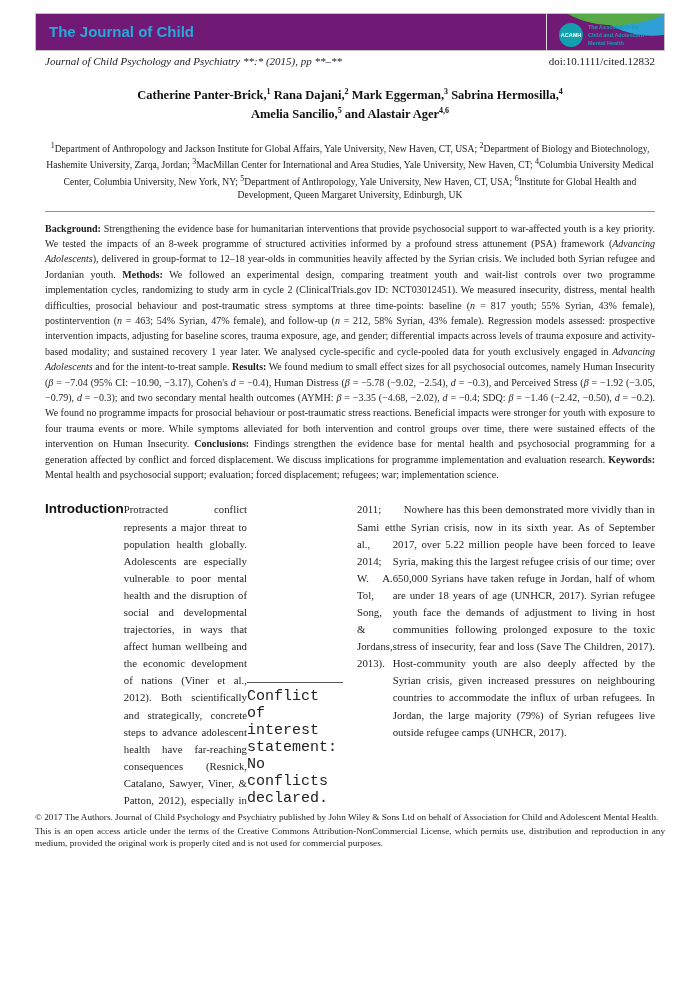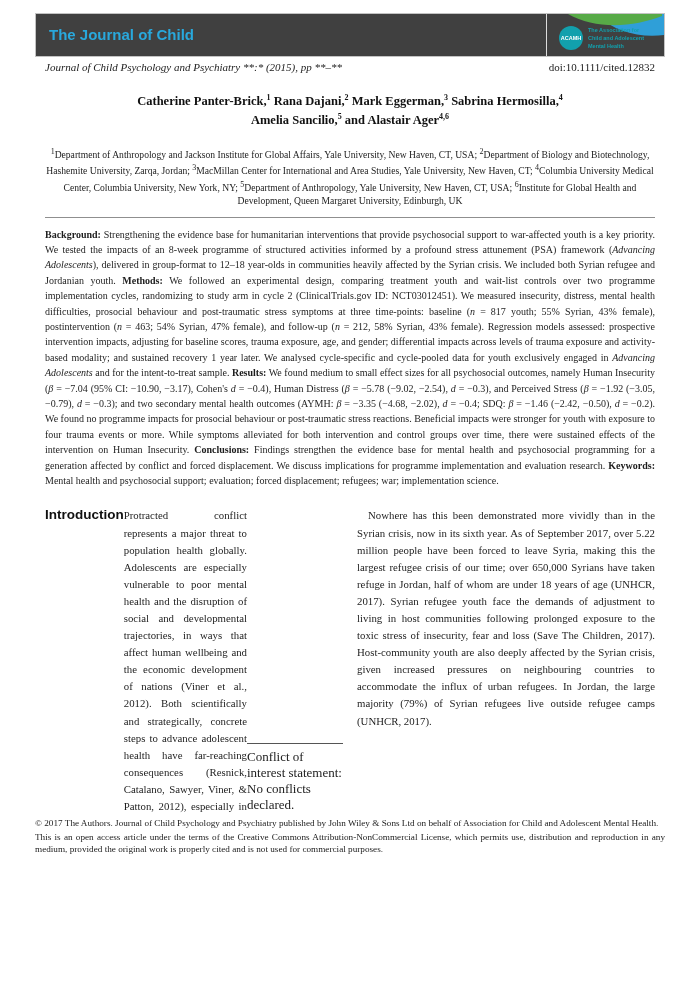--- a/index.html
+++ b/index.html
@@ -14,23 +14,23 @@
     position: relative;
     width: 700px; height: 1000px;
     padding: 13px 45px 0 45px;
     overflow: hidden;
   }
 
   
   .header-box {
     position: relative;
     margin: 0 -10px;
-    height: 44px;
+    height: 38px;
     border: 1px solid #c3c3c3;
-    background: #404040;
+    background: #701a75;
     display: flex;
     align-items: center;
     justify-content: space-between;
     padding: 0 8px 0 13px;
     overflow: hidden;
   }
   .journal-name {
     font-family: "Liberation Sans", sans-serif;
     font-weight: bold;
     font-size: 15px;
@@ -147,21 +147,21 @@
     text-align: justify;
     color: #1d1d1d;
   }
   .body-text.indent { text-indent: 11px; }
   .footnote { margin-top: auto; padding-top: 8px; }
   .footnote-rule {
     width: 96px;
     border-top: 1px solid #555;
     margin-bottom: 5px;
   }
-  .footnote-text { font-size: 13px; color: #222; }
+  .footnote-text { font-size: 15px; color: #222; font-family: Liberation Mono, monospace; }
 
   
   .footer {
     margin: 5px -10px 0 -10px;
     font-size: 9.2px;
     line-height: 11.6px;
     text-align: justify;
     color: #222;
   }
   .footer p { margin: 0 0 2px 0; }
@@ -205,20 +205,21 @@
   <div class="columns">
     <div class="col">
       <h2 class="section-heading">Introduction</h2>
       <p class="body-text">Protracted conflict represents a major threat to population health globally. Adolescents are especially vulnerable to poor mental health and the disruption of social and developmental trajectories, in ways that affect human wellbeing and the economic development of nations (Viner et al., 2012). Both scientifically and strategically, concrete steps to advance adolescent health have far-reaching consequences (Resnick, Catalano, Sawyer, Viner, &amp; Patton, 2012), especially in refugee and war-affected settings where child and adolescent mental health is a key policy, research and humanitarian concern (Betancourt, Meyers-Ohki, Charrow, &amp; Tol, 2013b; Fazel, Reed, Panter-Brick, &amp; Stein, 2011; Hassan, Ventevogel, Jefee-Bahloul, Barkil-Oteo, &amp; Kirmayer, 2016; Reed, Fazel, Jones, Panter-Brick, &amp; Stein,</p>
       <div class="footnote">
         <div class="footnote-rule"></div>
         <div class="footnote-text">Conflict of interest statement: No conflicts declared.</div>
       </div>
     </div>
     <div class="col">
+      <p class="body-text">2011; Sami et al., 2014; W. A. Tol, Song, &amp; Jordans, 2013).</p>
       <p class="body-text indent">Nowhere has this been demonstrated more vividly than in the Syrian crisis, now in its sixth year. As of September 2017, over 5.22 million people have been forced to leave Syria, making this the largest refugee crisis of our time; over 650,000 Syrians have taken refuge in Jordan, half of whom are under 18 years of age (UNHCR, 2017). Syrian refugee youth face the demands of adjustment to living in host communities following prolonged exposure to the toxic stress of insecurity, fear and loss (Save The Children, 2017). Host-community youth are also deeply affected by the Syrian crisis, given increased pressures on neighbouring countries to accommodate the influx of urban refugees. In Jordan, the large majority (79%) of Syrian refugees live outside refugee camps (UNHCR, 2017).</p>
     </div>
   </div>
 
   <div class="footer">
     <p>© 2017 The Authors. Journal of Child Psychology and Psychiatry published by John Wiley &amp; Sons Ltd on behalf of Association for Child and Adolescent Mental Health.</p>
     <p>This is an open access article under the terms of the Creative Commons Attribution-NonCommercial License, which permits use, distribution and reproduction in any medium, provided the original work is properly cited and is not used for commercial purposes.</p>
   </div>
 
 </div>

